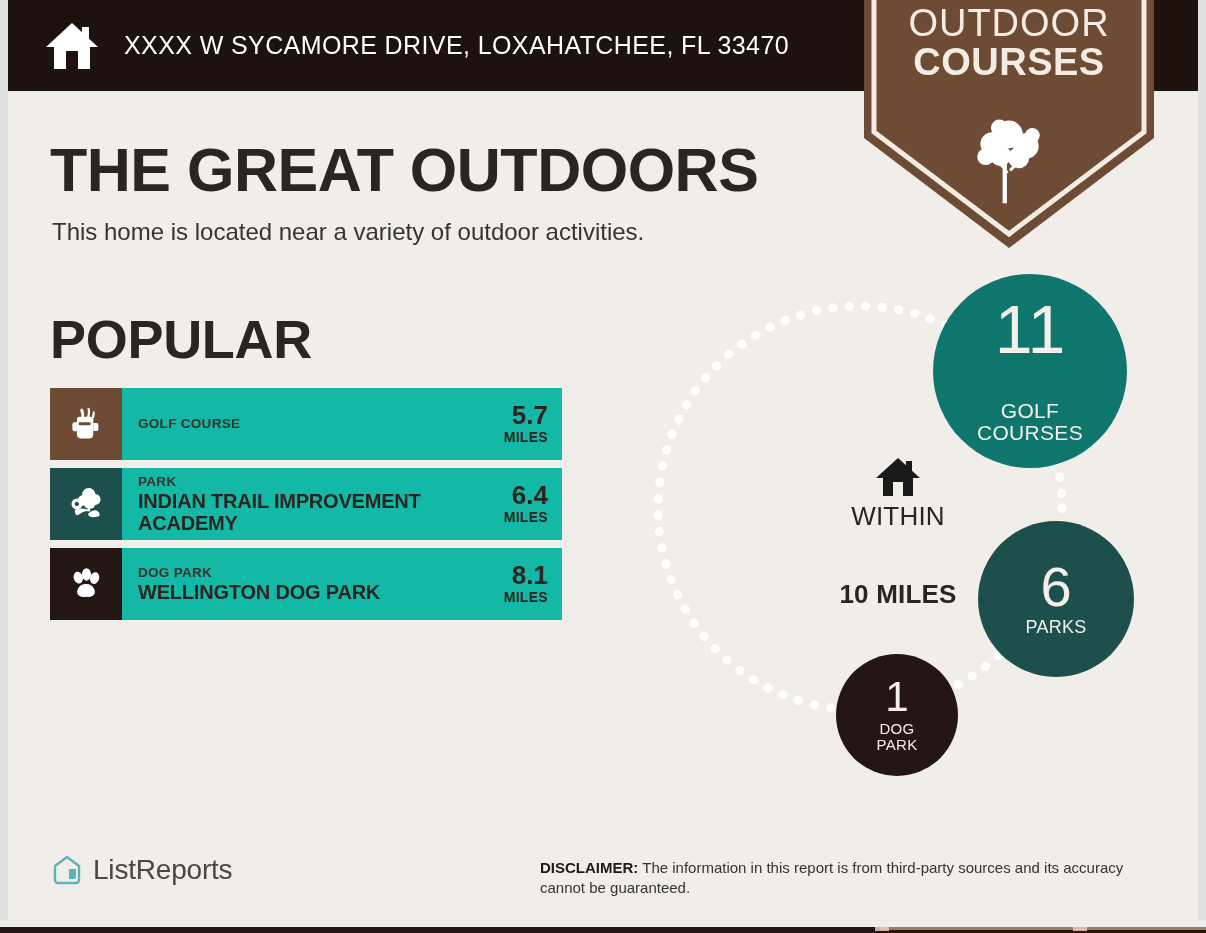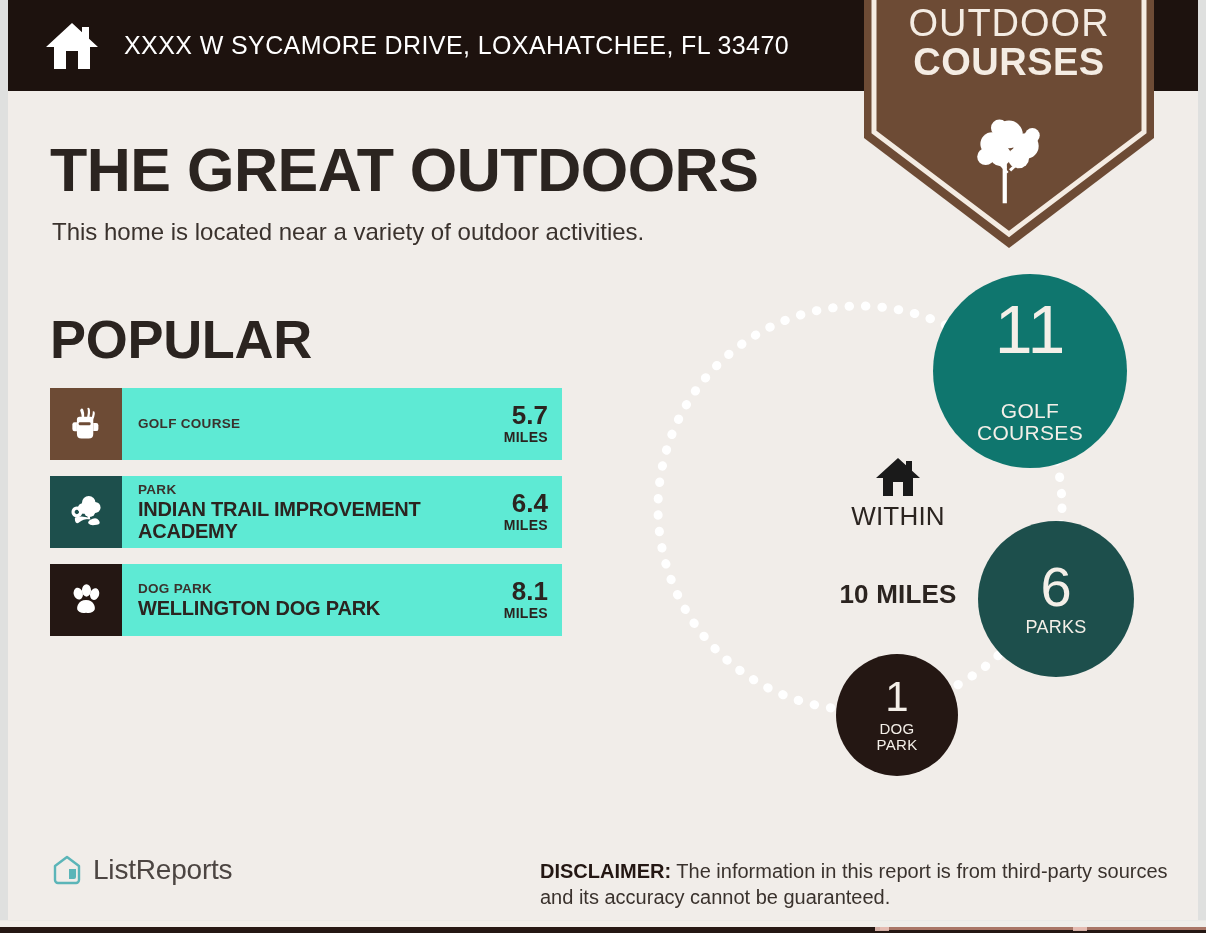--- a/index.html
+++ b/index.html
@@ -171,22 +171,22 @@
   
   .rows {
     position: absolute;
     left: 42px;
     top: 388px;
     width: 512px;
   }
   .row {
     display: flex;
     align-items: stretch;
-    background: #5eead4;
-    margin-bottom: 16px;
+    background: #14b8a6;
+    margin-bottom: 8px;
     height: 72px;
   }
   .row .sw {
     width: 72px;
     flex: 0 0 72px;
     display: flex;
     align-items: center;
     justify-content: center;
   }
   .row .body {
@@ -343,21 +343,21 @@
     font-size: 28px;
     color: #4c4542;
     font-weight: 400;
     letter-spacing: -.2px;
   }
   .disclaimer {
     position: absolute;
     left: 532px;
     top: 858px;
     width: 630px;
-    font-size: 20px;
+    font-size: 15px;
     color: #3a322d;
     line-height: 1.32;
   }
   .disclaimer b {
     font-weight: 700;
     color: #241713;
   }
 </style>
 </head>
 <body>

